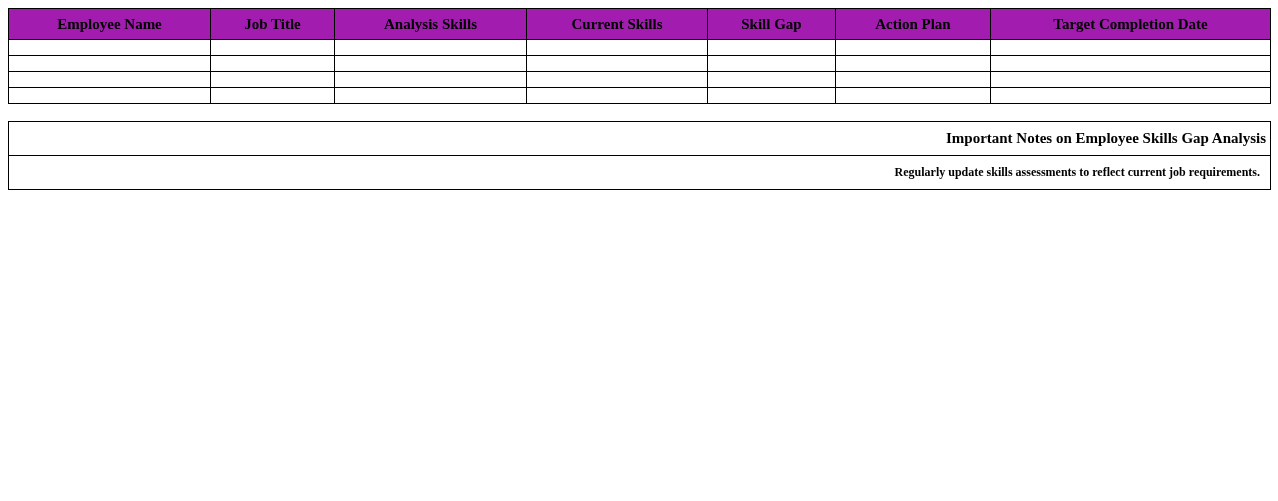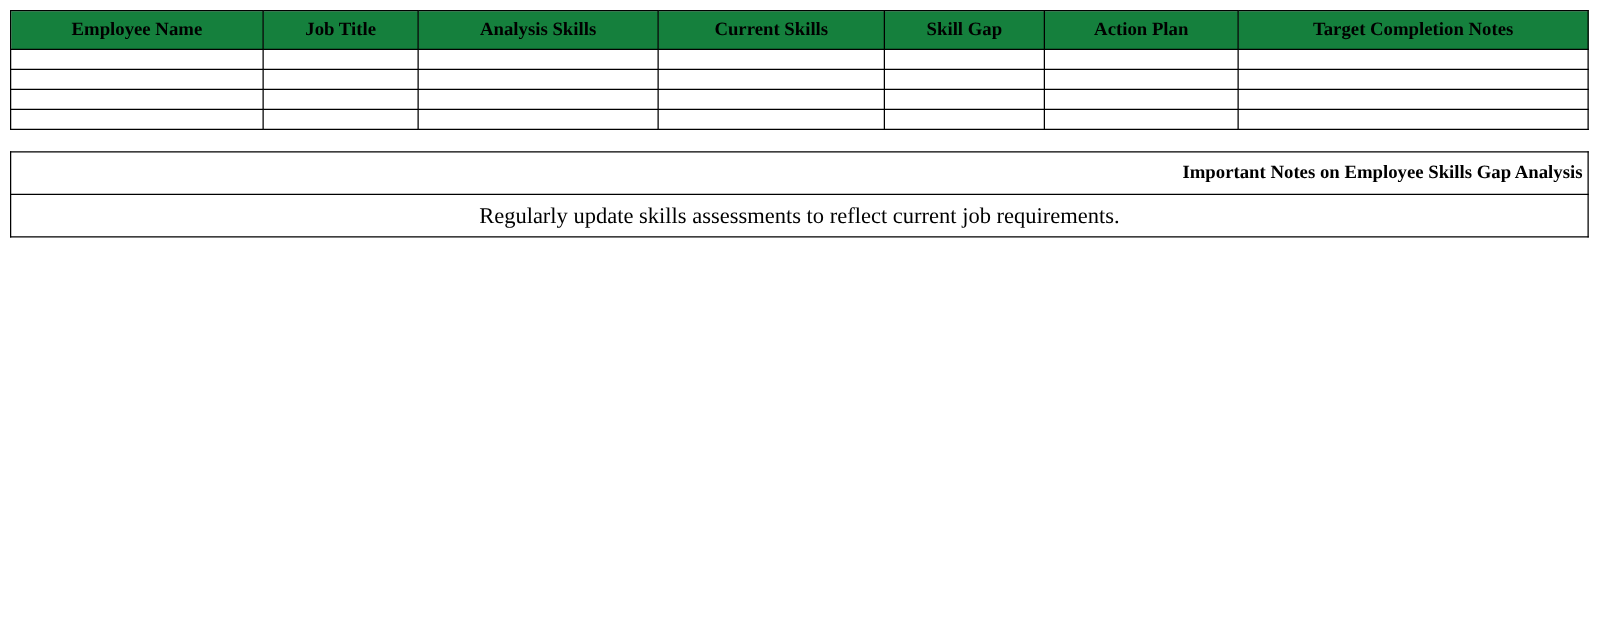--- a/index.html
+++ b/index.html
@@ -32,44 +32,45 @@
     padding: 0;
     vertical-align: middle;
   }
   
   .skills-table th {
     font-family: "Liberation Serif", serif;
     font-weight: bold;
     font-size: 15px;
     height: 30px;
     padding: 2px 4px;
-    background: #15803d;
+    background: #a21caf;
   }
   .skills-table td.data-cell {
     height: 15px;
   }
   .spacer {
     height: 17px;
   }
   
   .notes-table {
     width: 1262px;
   }
   .notes-table .notes-title {
     font-weight: bold;
     font-size: 15px;
     text-align: right;
     height: 29px;
     padding: 2px 4px;
   }
   .notes-table .note-row td {
-    font-size: 18px;
-    text-align: center;
+    font-size: 12px;
+    text-align: right;
     height: 29px;
     padding: 2px 10px;
+    font-weight: bold;
   }
 </style>
 </head>
 <body>
 
 <div class="page">
 
   <table class="grid skills-table">
     <colgroup>
       <col style="width:202px">
@@ -81,21 +82,21 @@
       <col style="width:280px">
     </colgroup>
     <thead>
       <tr>
         <th>Employee Name</th>
         <th>Job Title</th>
         <th>Analysis Skills</th>
         <th>Current Skills</th>
         <th>Skill Gap</th>
         <th>Action Plan</th>
-        <th>Target Completion Notes</th>
+        <th>Target Completion Date</th>
       </tr>
     </thead>
     <tbody>
       <tr>
         <td class="data-cell"></td>
         <td class="data-cell"></td>
         <td class="data-cell"></td>
         <td class="data-cell"></td>
         <td class="data-cell"></td>
         <td class="data-cell"></td>

